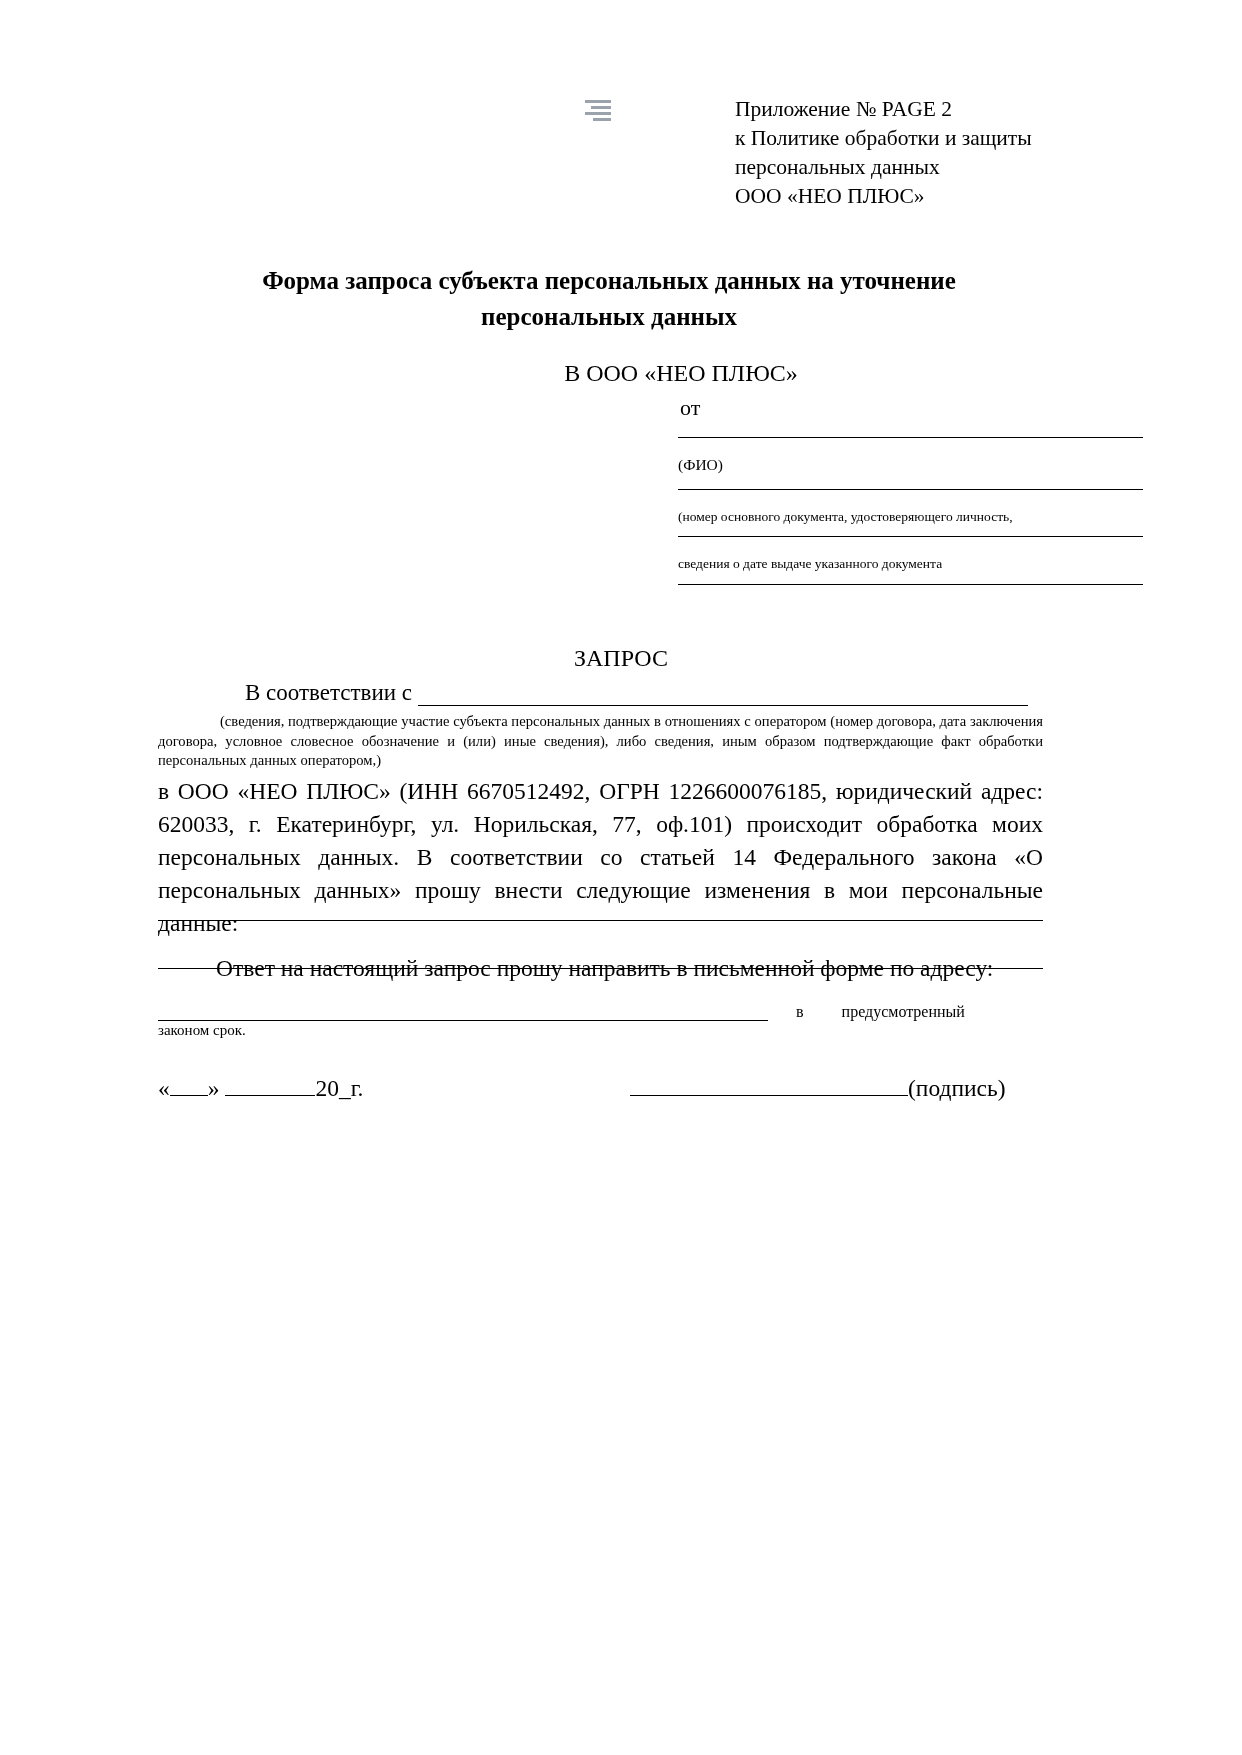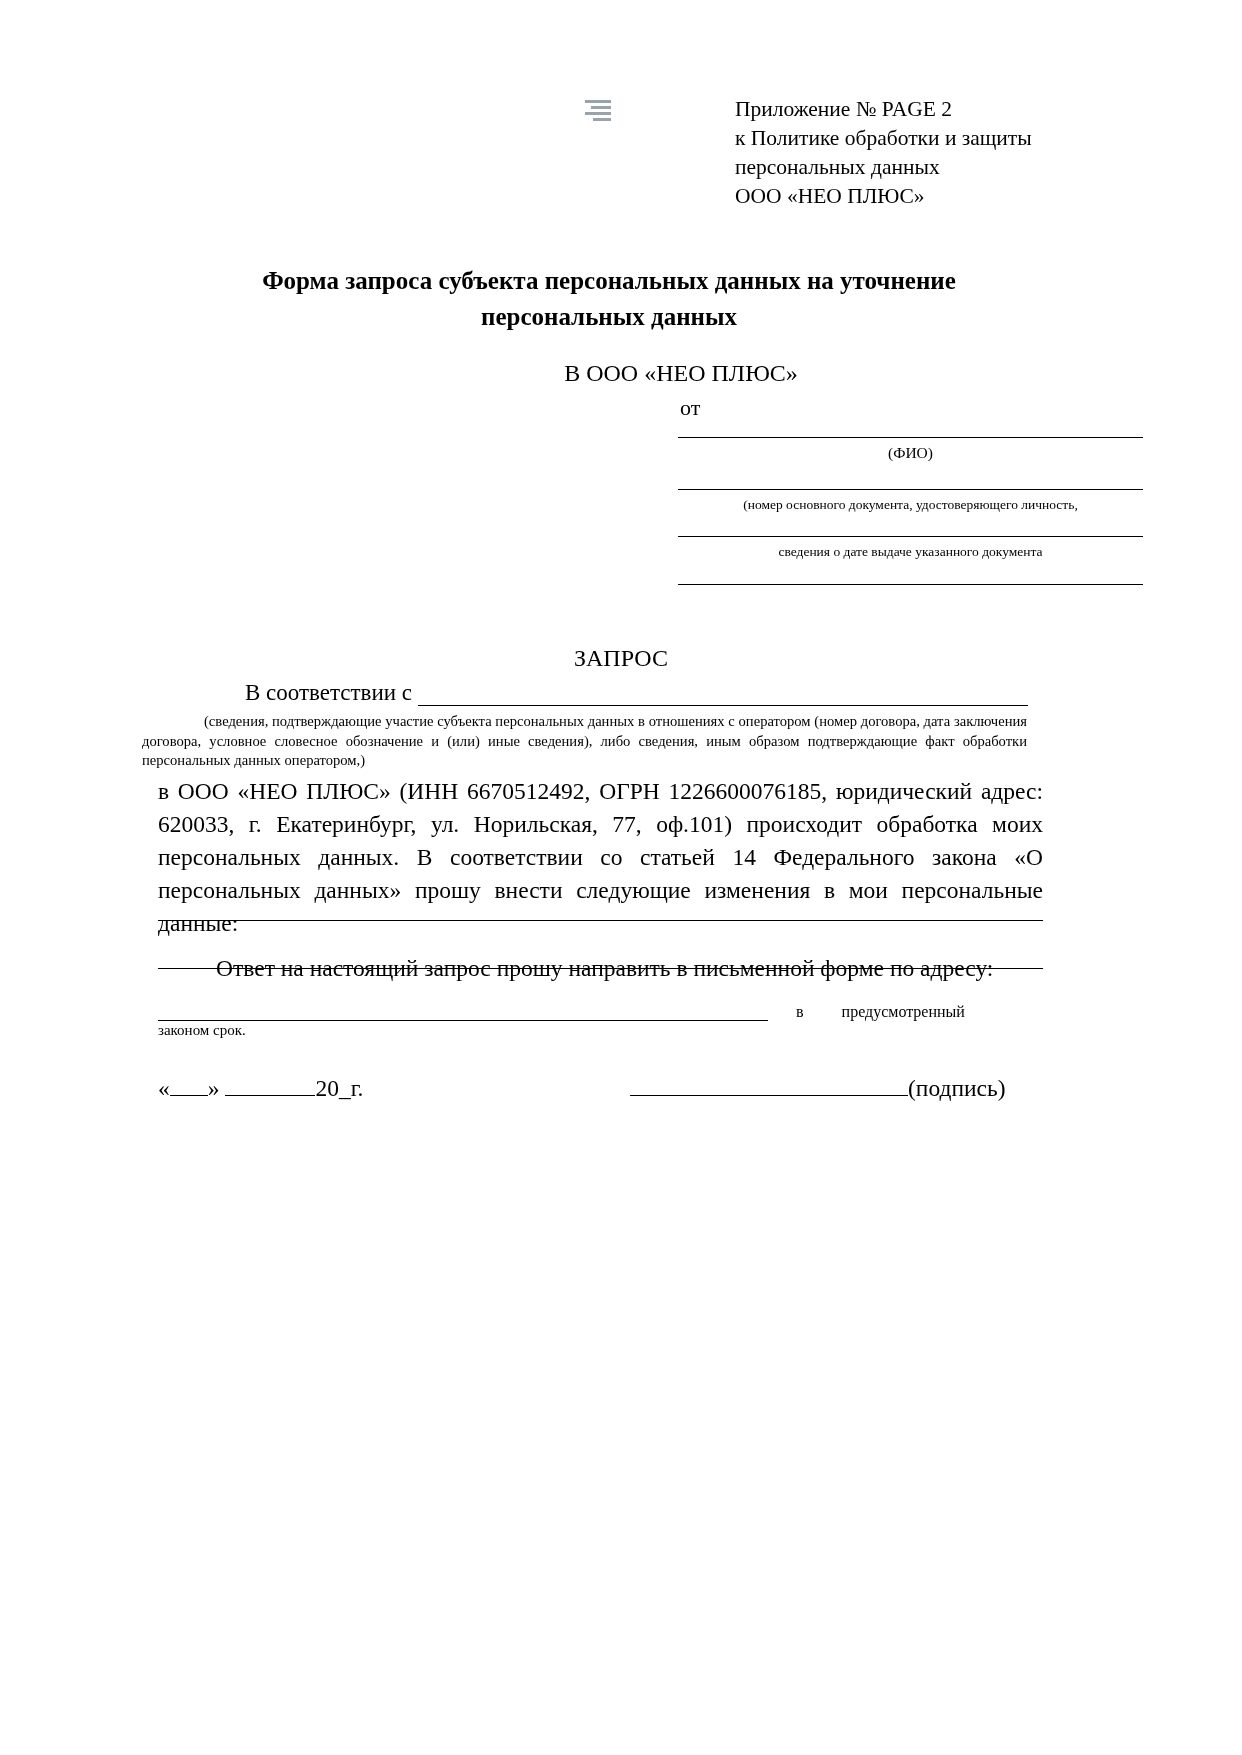--- a/index.html
+++ b/index.html
@@ -92,24 +92,24 @@
   .ruleblock {
     position: absolute;
     left: 678px;
     width: 465px;
   }
   .rule {
     border-bottom: 1.6px solid #000;
     height: 0;
   }
   .caption {
-    text-align: center;
+    text-align: left;
     font-size: 15.5px;
     line-height: 20px;
-    margin-top: 5px;
+    margin-top: 17px;
   }
   .caption.small {
     font-size: 13.5px;
   }
 
   
   .zapros {
     position: absolute;
     top: 645px;
     left: 140px;
@@ -134,21 +134,21 @@
     width: 610px;
     border-bottom: 1.6px solid #000;
     height: 22px;
     vertical-align: bottom;
     margin-left: 6px;
   }
 
   .smallnote {
     position: absolute;
     top: 712px;
-    left: 142px;
+    left: 158px;
     width: 885px;
     font-size: 14.6px;
     line-height: 19.5px;
     text-align: justify;
   }
   .smallnote .indent { display:inline-block; width: 62px; }
 
   .mainpara {
     position: absolute;
     top: 775px;

